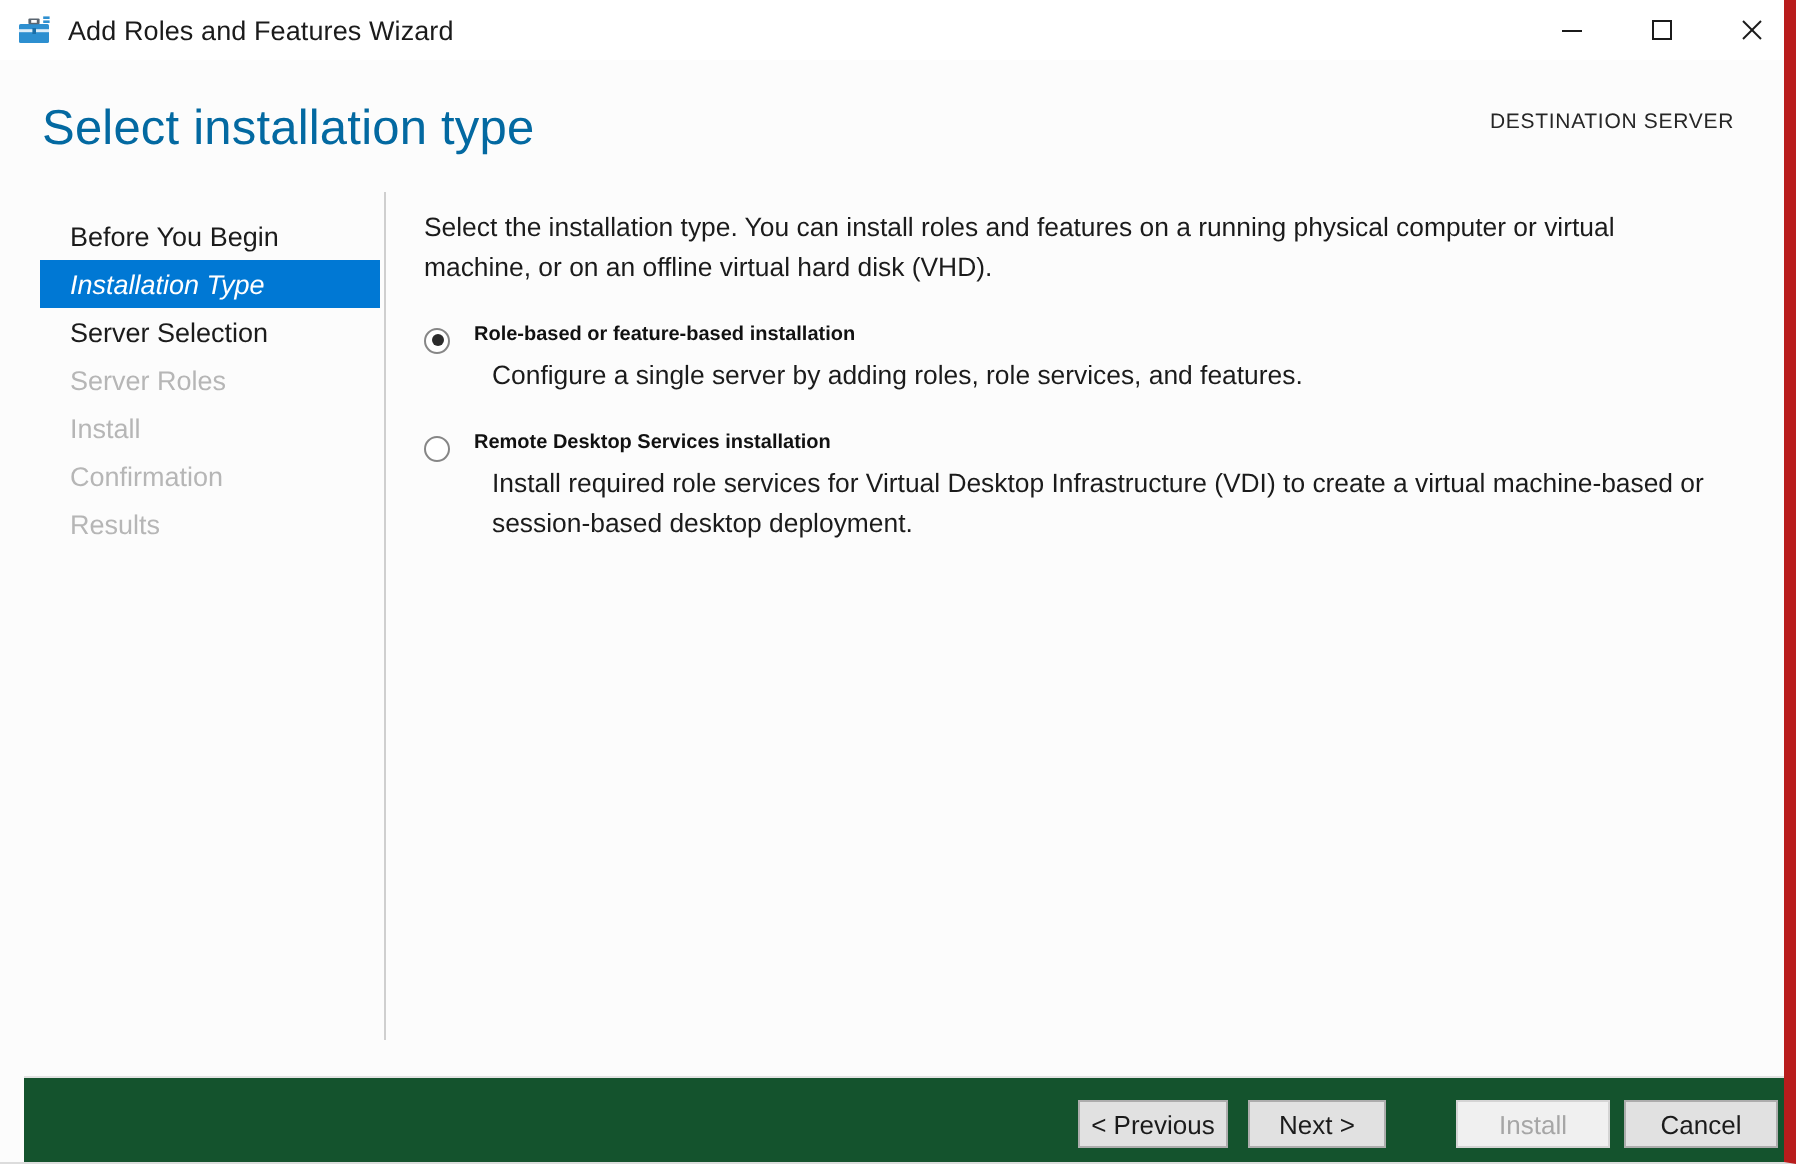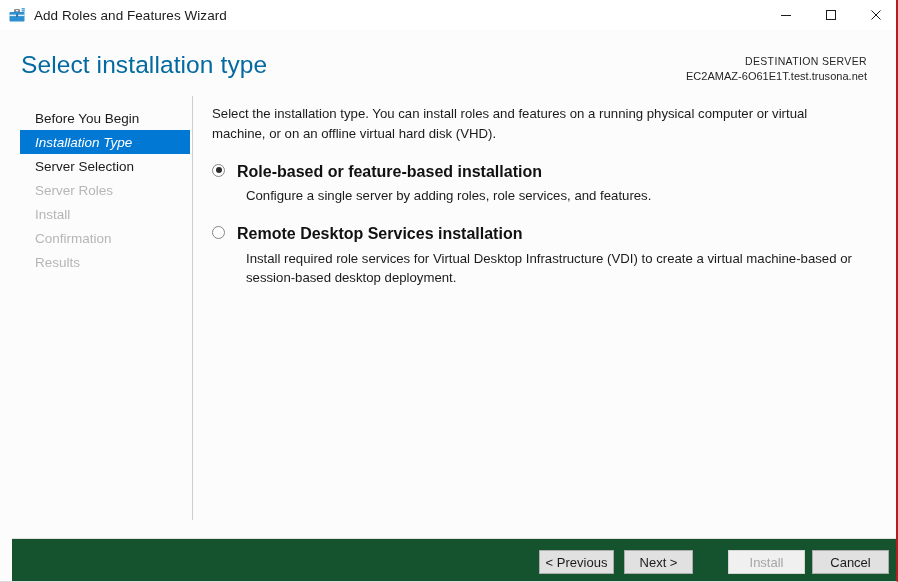--- a/index.html
+++ b/index.html
@@ -13,21 +13,21 @@
     font-family: "Liberation Sans", sans-serif;
     overflow: hidden;
     -webkit-font-smoothing: antialiased;
   }
   .window {
     position: relative;
     width: 898px;
     height: 582px;
     background: #fcfcfc;
     box-sizing: border-box;
-    border-right: 2px solid #b91c1c;
+    border-right: 6px solid #b91c1c;
     border-bottom: 1px solid #dcdcdc;
     overflow: hidden;
   }
 
   
   .titlebar {
     position: absolute;
     top: 0; left: 0;
     width: 898px;
     height: 30px;
@@ -179,21 +179,21 @@
     left: 50%;
     top: 50%;
     width: 6px;
     height: 6px;
     margin-left: -3px;
     margin-top: -3px;
     border-radius: 50%;
     background: #2b2b2b;
   }
   .option-label {
-    font-size: 16px;
+    font-size: 10px;
     font-weight: bold;
     color: #111111;
     line-height: 1.35;
     white-space: nowrap;
     cursor: default;
   }
   .option-desc {
     margin-top: 4px;
     margin-left: 9px;
     font-size: 13.2px;
@@ -271,21 +271,20 @@
           <line x1="10.5" y1="1.5" x2="1.5" y2="10.5" stroke="#1b1b1b" stroke-width="1"></line>
         </svg>
       </div>
     </div>
   </div>
 
   <div class="header">
     <div class="page-title">Select installation type</div>
     <div class="dest-block">
       <div class="dest-label">DESTINATION SERVER</div>
-      <div class="dest-server">EC2AMAZ-6O61E1T.test.trusona.net</div>
     </div>
   </div>
 
   <div class="nav">
     <div class="nav-item" style="top:14px;">
       <span>Before You Begin</span>
     </div>
     <div class="nav-item selected" style="top:38px;font-style:italic;">
       <span>Installation Type</span>
     </div>

